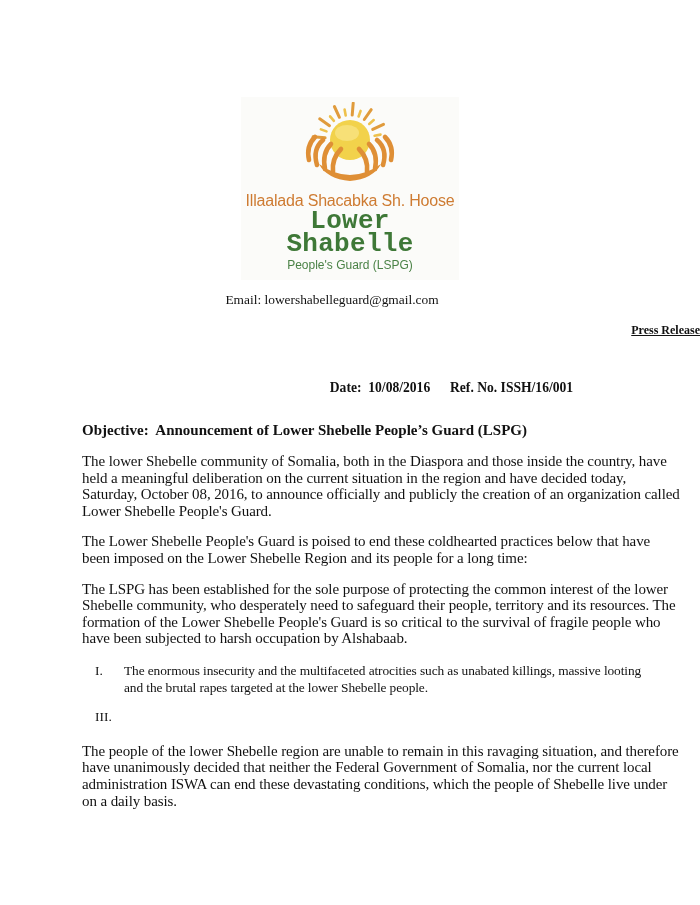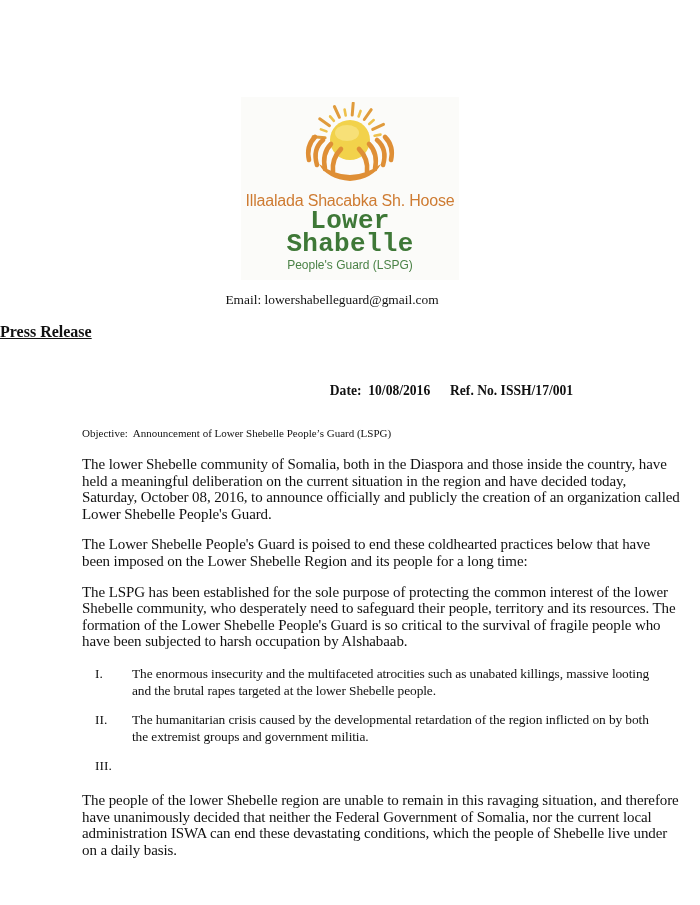--- a/index.html
+++ b/index.html
@@ -35,39 +35,39 @@
     font-family:"Liberation Sans",sans-serif;font-size:12px;line-height:18px;
     color:var(--line3,#4A8246);
   }
 
   
   .email-line{
     text-align:center;font-size:13.4px;margin-top:12px;
     transform:translateX(-18px);
   }
   .press-release{
-    text-align:left;font-weight:bold;text-decoration:underline;
-    font-size:16px;margin-top:15px;
+    text-align:right;font-weight:bold;text-decoration:underline;
+    font-size:12px;margin-top:15px;
   }
 
   
   .meta-row{position:relative;margin-top:41px;font-weight:bold;font-size:13.6px;line-height:17px;height:17px;text-align:center;}
   .meta-ref{position:absolute;left:368px;top:0;}
 
-  .objective{margin-top:26px;font-weight:normal;font-size:11px;line-height:17px;}
+  .objective{margin-top:26px;font-weight:bold;font-size:15px;line-height:17px;}
 
   
   .body-para{
     margin:14px 0 0 0;font-size:15px;line-height:16.6px;letter-spacing:-0.1px;
     width:598px;
   }
   .list{margin-top:16px;}
   .list-item{display:flex;margin-bottom:13px;font-size:13.4px;line-height:16.6px;}
   .numeral{flex:0 0 26px;margin-left:13px;}
-  .item-text{margin-left:11px;width:536px;letter-spacing:-0.1px;}
+  .item-text{margin-left:3px;width:536px;letter-spacing:-0.1px;}
   .closing{margin-top:17px;}
 </style>
 </head>
 <body>
 
 <div class="page">
 
   <div class="logo-wrap">
     <svg class="logo-art" width="110" height="80" viewBox="0 0 110 80" aria-hidden="true">
 
@@ -108,39 +108,35 @@
     <div class="logo-line3">People's Guard (LSPG)</div>
   </div>
 
   <div class="email-line">Email: lowershabelleguard@gmail.com</div>
   <div class="press-release">Press Release</div>
 
   <div class="content">
 
     <div class="meta-row">
       <span class="meta-date">Date:&nbsp; 10/08/2016</span>
-      <span class="meta-ref">Ref. No. ISSH/17/001</span>
+      <span class="meta-ref">Ref. No. ISSH/16/001</span>
     </div>
 
     <div class="objective">Objective:&nbsp; Announcement of Lower Shebelle People’s Guard (LSPG)</div>
 
     <p class="body-para">The lower Shebelle community of Somalia, both in the Diaspora and those inside the country, have held a meaningful deliberation on the current situation in the region and have decided today, Saturday, October 08, 2016, to announce officially and publicly the creation of an organization called Lower Shebelle People's Guard.</p>
     <p class="body-para">The Lower Shebelle People's Guard is poised to end these coldhearted practices below that have been imposed on the Lower Shebelle Region and its people for a long time:</p>
     <p class="body-para">The LSPG has been established for the sole purpose of protecting the common interest of the lower Shebelle community, who desperately need to safeguard their people, territory and its resources. The formation of the Lower Shebelle People's Guard is so critical to the survival of fragile people who have been subjected to harsh occupation by Alshabaab.</p>
 
     <div class="list">
       <div class="list-item">
         <span class="numeral">I.</span>
         <span class="item-text">The enormous insecurity and the multifaceted atrocities such as unabated killings, massive looting and the brutal rapes targeted at the lower Shebelle people.</span>
       </div>
       <div class="list-item">
-        <span class="numeral">II.</span>
-        <span class="item-text">The humanitarian crisis caused by the developmental retardation of the region inflicted on by both the extremist groups and government militia.</span>
-      </div>
-      <div class="list-item">
         <span class="numeral">III.</span>
       </div>
     </div>
 
     <p class="body-para closing">The people of the lower Shebelle region are unable to remain in this ravaging situation, and therefore have unanimously decided that neither the Federal Government of Somalia, nor the current local administration ISWA can end these devastating conditions, which the people of Shebelle live under on a daily basis.</p>
 
   </div>
 </div>
 
 </body></html>

